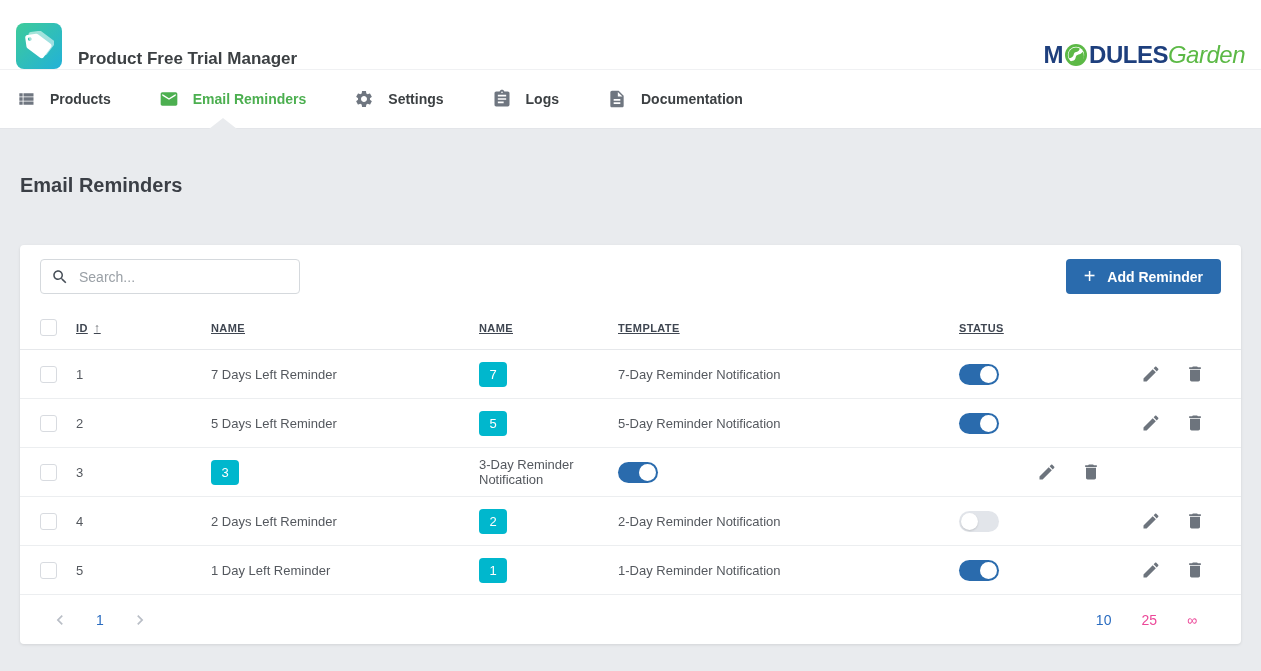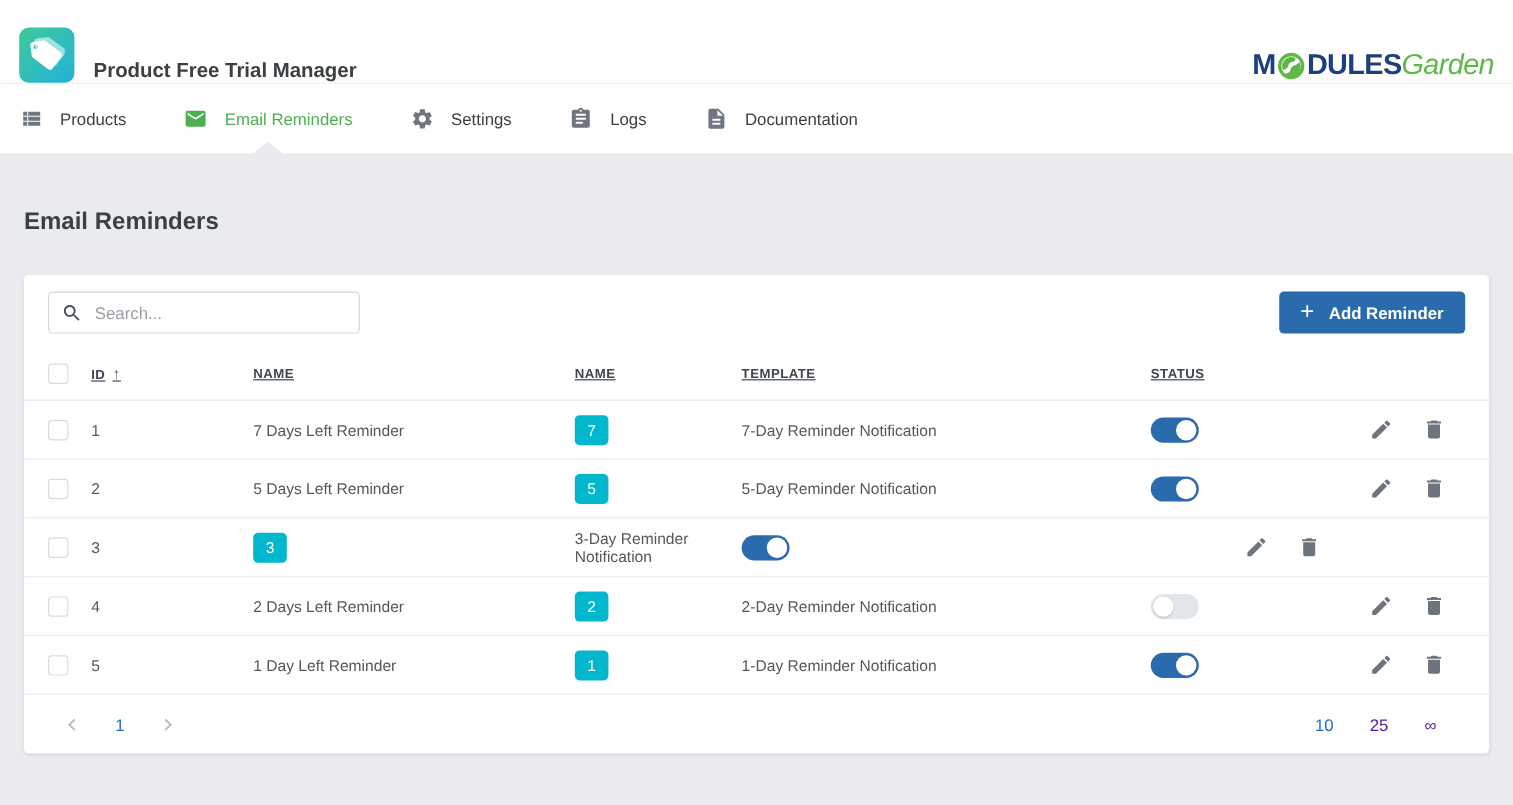--- a/index.html
+++ b/index.html
@@ -10,31 +10,31 @@
   .app-header { height:70px; background:#fff; display:flex; align-items:flex-end; padding:0 16px; border-bottom:1px solid #f0f1f3; }
   .app-logo { width:46px; height:46px; border-radius:8px; background:linear-gradient(135deg,#3ecb9a 0%,#22b1d8 100%); display:flex; align-items:center; justify-content:center; }
   .app-title { font-size:17px; font-weight:bold; color:#3c4043; margin-left:16px; }
   .brand { margin-left:auto; display:flex; align-items:center; font-size:24px; }
   .brand .b-navy { color:#1e3f7d; font-weight:bold; letter-spacing:-0.5px; }
   .brand .b-globe { width:24px; height:24px; margin:0 1px; }
   .brand .b-green { color:#5cb946; font-style:italic; font-weight:normal; letter-spacing:-0.5px; }
 
   
   .nav-bar { height:59px; background:#fff; border-bottom:1px solid #e3e5e9; display:flex; align-items:center; padding:0 16px; position:relative; }
-  .nav-item { display:flex; align-items:center; gap:14px; margin-right:48px; cursor:pointer; color:#3c4043; font-size:14px; font-weight:normal; }
+  .nav-item { display:flex; align-items:center; gap:14px; margin-right:48px; cursor:pointer; color:#3c4043; font-size:14px; font-weight:bold; }
   .nav-item .nicon { width:20px; height:20px; color:#6f7680; display:flex; }
   .nav-item.active { color:#4caf50; }
   .nav-item.active .nicon { color:#4caf50; }
   .nav-caret { position:absolute; left:209px; bottom:-1px; width:0; height:0; border-left:14px solid transparent; border-right:14px solid transparent; border-bottom:11px solid #e9ebee; }
 
   
   .page { padding:0 20px; }
   .page-title { font-size:20px; font-weight:bold; color:#3b3f46; margin-top:45px; }
 
-  .card { margin-top:32px; background:#fff; border-radius:4px; box-shadow:0 1px 3px rgba(0,0,0,.1); }
+  .card { margin-top:48px; background:#fff; border-radius:4px; box-shadow:0 1px 3px rgba(0,0,0,.1); }
 
   .card-toolbar { display:flex; align-items:center; justify-content:space-between; padding:14px 20px 12px 20px; }
   .search-box { width:260px; height:35px; border:1px solid #d5d9dd; border-radius:4px; display:flex; align-items:center; padding:0 10px; }
   .search-box .sicon { width:18px; height:18px; color:#474f58; flex:0 0 auto; }
   .search-box input { border:none; outline:none; flex:1; margin-left:10px; font-size:14px; font-family:"Liberation Sans",sans-serif; color:#3c4043; background:transparent; }
   .search-box input::placeholder { color:#9aa0a6; }
   .btn-add { height:35px; background:#2a6bad; color:#fff; border:none; border-radius:4px; font-family:"Liberation Sans",sans-serif; font-size:14px; font-weight:bold; padding:0 18px; display:flex; align-items:center; gap:12px; cursor:pointer; }
   .btn-add .plus { font-size:20px; font-weight:normal; line-height:1; margin-top:-2px; }
 
   
@@ -53,21 +53,21 @@
   .col-actions { display:flex; justify-content:flex-end; gap:24px; padding-right:40px; }
   .icon-btn { width:20px; height:20px; color:#6d747d; cursor:pointer; background:none; border:none; padding:0; }
   .icon-btn svg { width:20px; height:20px; }
 
   
   .card-footer { height:49px; display:flex; align-items:center; justify-content:space-between; padding:0 44px 0 30px; }
   .pager { display:flex; align-items:center; gap:26px; }
   .pg-chev { width:20px; height:20px; color:#b9bec6; cursor:pointer; }
   .pg-num { font-size:14px; color:#2a6cc0; font-weight:normal; cursor:pointer; }
   .sizes { display:flex; align-items:center; gap:30px; }
-  .size-opt { font-size:14px; color:#4c1d95; cursor:pointer; }
+  .size-opt { font-size:14px; color:#ec4899; cursor:pointer; }
   .size-opt.active { color:#2a6cc0; }
 </style>
 </head>
 <body>
 
 <div class="app-header">
   <div class="app-logo">
     <svg viewBox="0 0 24 24" width="30" height="30">
       <g transform="rotate(-8 12 12)">
         <path fill="rgba(255,255,255,.55)" transform="translate(3,-2)" d="M21.41 11.58l-9-9C12.05 2.22 11.55 2 11 2H4c-1.1 0-2 .9-2 2v7c0 .55.22 1.05.59 1.42l9 9c.36.36.86.58 1.41.58.55 0 1.05-.22 1.41-.59l7-7c.37-.36.59-.86.59-1.41 0-.55-.23-1.06-.59-1.42z"></path>

